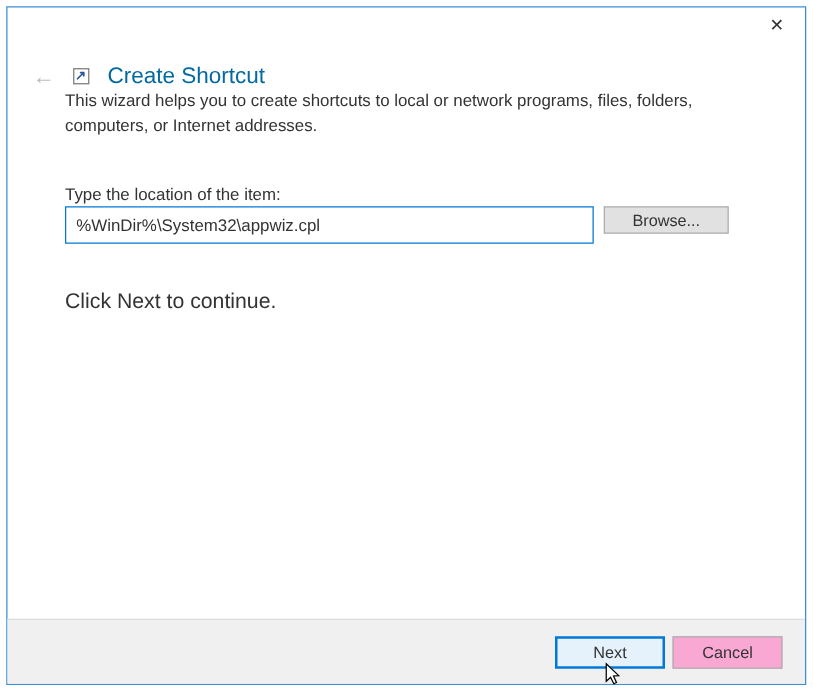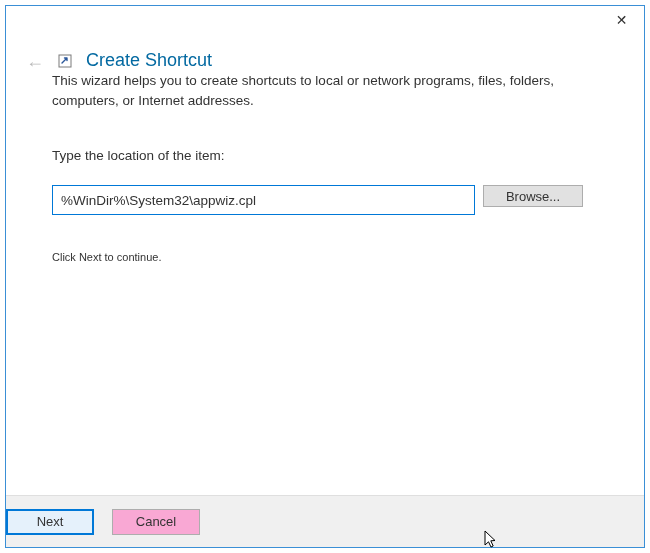--- a/index.html
+++ b/index.html
@@ -76,21 +76,21 @@
     .description {
       font-size: 13.5px;
       color: #333;
       line-height: 1.45;
       margin-bottom: 38px;
       max-width: 520px;
     }
     .input-label {
       font-size: 13.5px;
       color: #333;
-      margin-bottom: 22px;
+      margin-bottom: 2px;
     }
     .input-row {
       display: flex;
       align-items: stretch;
       gap: 8px;
       margin-bottom: 36px;
     }
     .path-input {
       flex: 1;
       border: 1px solid #0078d7;
@@ -106,31 +106,31 @@
       width: 100px;
       height: 22px;
       background: #e1e1e1;
       border: 1px solid #adadad;
       font-size: 13px;
       color: #333;
       cursor: pointer;
       font-family: "Segoe UI", Tahoma, sans-serif;
     }
     .continue-text {
-      font-size: 11px;
+      font-size: 17px;
       color: #333;
     }
     .footer {
       border-top: 1px solid #dfdfdf;
       height: 52px;
       display: flex;
-      justify-content: flex-start;
+      justify-content: flex-end;
       align-items: center;
       padding-right: 18px;
-      gap: 18px;
+      gap: 6px;
       background: #f0f0f0;
       position: relative;
     }
     .footer-btn {
       width: 88px;
       height: 26px;
       font-size: 13px;
       font-family: "Segoe UI", Tahoma, sans-serif;
       cursor: pointer;
       background: #f9a8d4;

